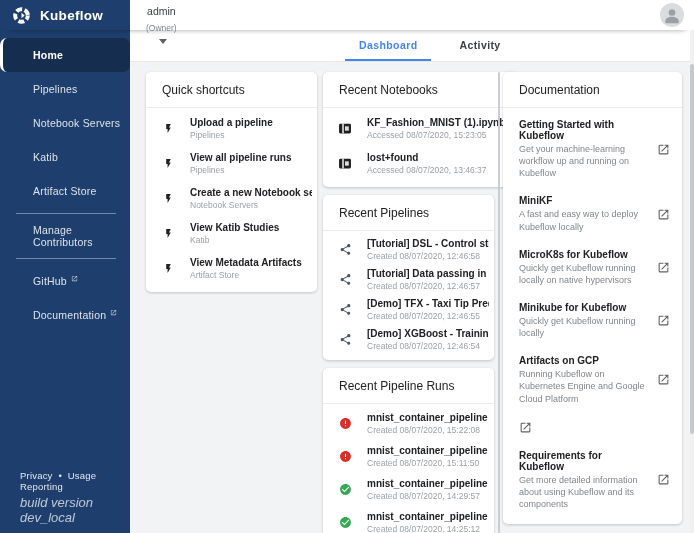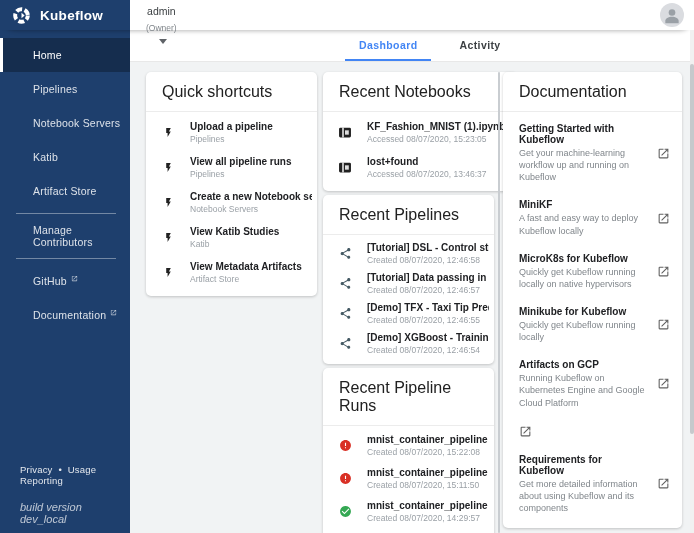--- a/index.html
+++ b/index.html
@@ -21,40 +21,40 @@
   .avatar { margin-left:auto; width:24px; height:24px; border-radius:50%; background:#dadce0;
             overflow:hidden; position:relative; cursor:pointer; }
   .avatar svg { position:absolute; top:2px; left:2px; }
 
   
   .sidebar { position:absolute; top:30px; left:0; width:130px; bottom:0; background:#1e3f6d; z-index:10; }
   .nav { padding-top:8px; }
   .nav-item { height:34px; display:flex; align-items:center; padding-left:30px;
               color:rgba(255,255,255,.85); font-size:10.5px; letter-spacing:.2px; cursor:pointer;
               border-left:3px solid transparent; }
-  .nav-item.active { background:rgba(0,0,0,.28); color:#fff; border-left:3px solid #fff; font-weight:normal; }
+  .nav-item.active { background:rgba(0,0,0,.28); color:#fff; border-left:3px solid #fff; font-weight:bold;border-radius:7px; }
   .nav-divider { border-top:1px solid rgba(255,255,255,.38); margin:5px 14px 5px 16px; }
   .ext-sup { display:inline-block; margin-left:4px; transform:translateY(-3px); opacity:.85; }
   .sidebar-footer { position:absolute; left:0; right:0; bottom:8px; padding-left:20px; }
   .footer-links { font-size:9.5px; color:rgba(255,255,255,.88); letter-spacing:.2px; }
   .footer-links .sep { margin:0 3px; }
   .footer-links span[data-interactable="true"] { cursor:pointer; }
-  .build { font-size:11px; font-style:italic; color:rgba(255,255,255,.7); margin-top:15px; }
+  .build { font-size:13px; font-style:italic; color:rgba(255,255,255,.7); margin-top:3px; }
 
   
   .tabbar { position:absolute; left:130px; top:30px; right:0; height:32px; background:#fff;
             border-bottom:1px solid #e8e8e8; display:flex; align-items:stretch; padding-left:208px; z-index:5; }
   .tab { display:flex; align-items:center; padding:0 14px; margin:0 7px; font-size:10.5px; font-weight:bold;
          letter-spacing:.4px; color:#3c4043; cursor:pointer; border-bottom:2px solid transparent; }
   .tab.active { color:#4285f4; border-bottom:2px solid #4285f4;justify-content:center; }
 
   
   .main { position:absolute; left:130px; top:62px; right:0; bottom:0; background:#f1f3f4; overflow:hidden; }
   .card { position:absolute; background:#fff; border-radius:5px; box-shadow:0 1px 3px rgba(0,0,0,.2); overflow:hidden; }
-  .card-header { padding:11px 16px 10px; font-size:16px; color:#212121; border-bottom:1px solid #ececec; }
+  .card-header { padding:11px 16px 10px; font-size:12px; color:#212121; border-bottom:1px solid #ececec; }
   #card-shortcuts { left:16px;  top:10px; width:171px; }
   #card-notebooks { left:193px; top:10px; width:194px; }
   #card-pipelines { left:193px; top:133px; width:171px; }
   #card-runs      { left:193px; top:306px; width:171px; height:230px; }
   #card-docs      { left:373px; top:10px; width:179px; }
 
   .row { display:flex; align-items:center; padding:0 5px 0 13px; cursor:pointer; }
   .row .ic { flex:0 0 auto; display:flex; align-items:center; justify-content:center; width:18px; margin-right:13px; }
   .row-text { flex:1; min-width:0; overflow:hidden; }
   .row-title { font-size:10px; font-weight:bold; color:#202124; white-space:nowrap; overflow:hidden; }

